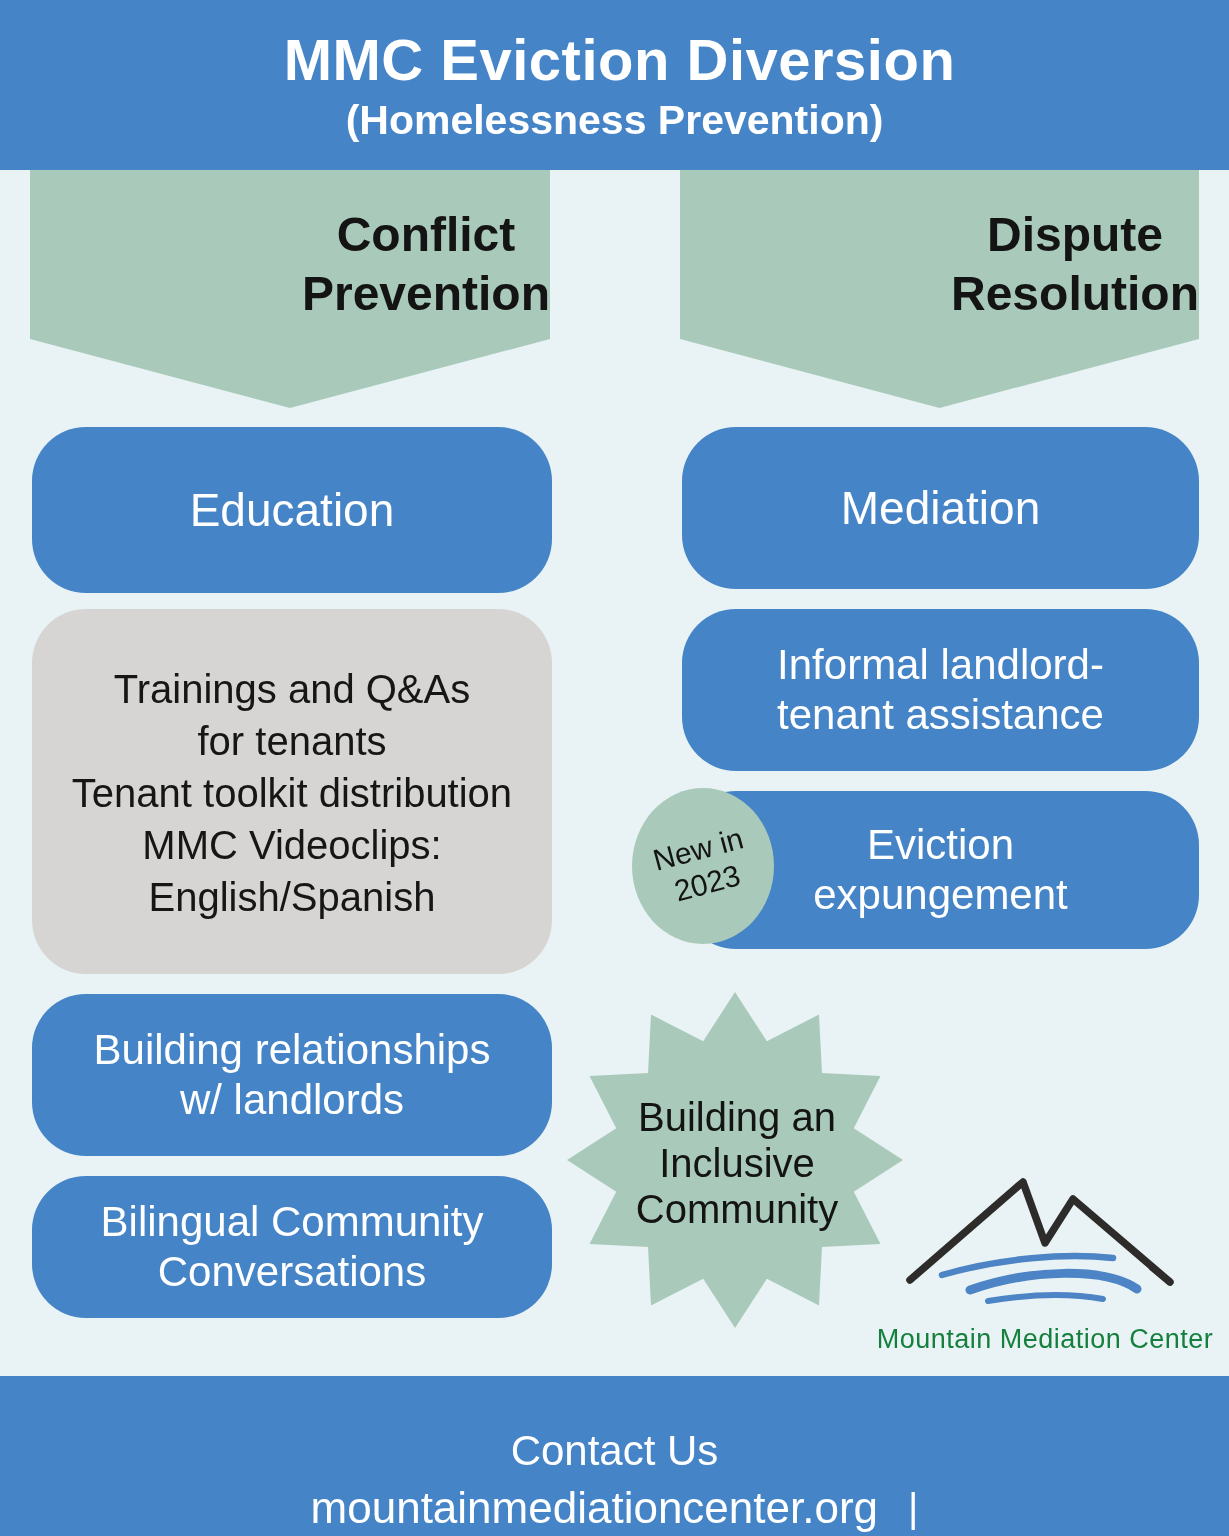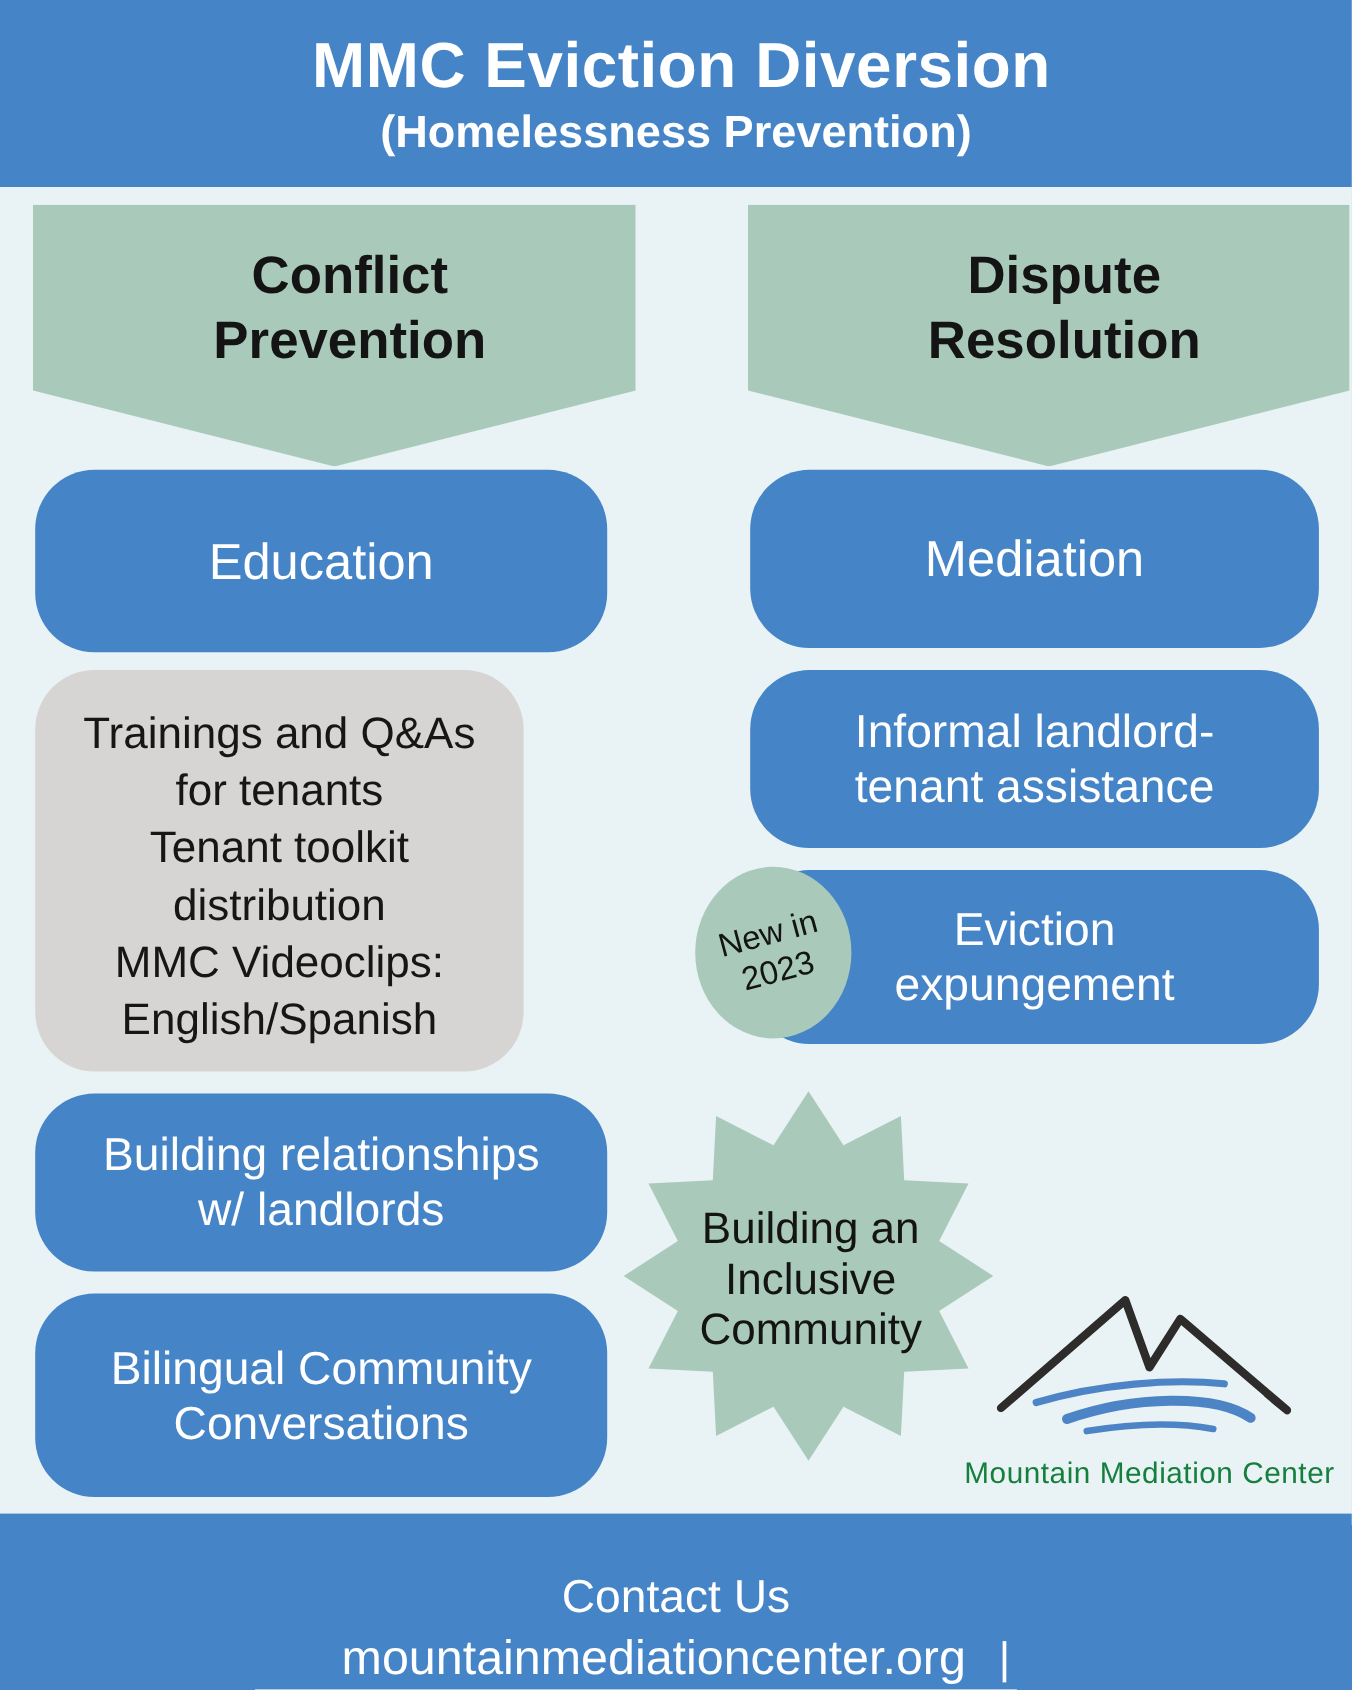--- a/index.html
+++ b/index.html
@@ -12,44 +12,44 @@
   
   .header{
     position:absolute;left:0;top:0;width:1229px;height:170px;
     background:#4584c6;color:#ffffff;text-align:center;
     display:flex;flex-direction:column;justify-content:center;gap:4px;
   }
   .header .title{font-size:58px;font-weight:700;letter-spacing:.5px;padding-left:10px;}
   .header .subtitle{font-size:41px;font-weight:700;}
   
   .banner{
-    position:absolute;top:186px;height:238px;background:#a9caba;
+    position:absolute;top:170px;height:238px;background:#a9caba;
     clip-path:polygon(0 0,100% 0,100% 71%,50% 100%,0 71%);
-    display:flex;justify-content:center;color:#141414;padding-left:28px;
+    display:flex;justify-content:flex-end;color:#141414;
   }
   .banner-left{left:30px;width:520px;}
   .banner-right{left:680px;width:519px;}
   .banner-text{
     margin-top:36px;font-size:48px;font-weight:700;line-height:1.22;
     text-align:center;white-space:pre-line;
   }
   
   .box{
     position:absolute;border-radius:54px;display:flex;align-items:center;
     justify-content:center;text-align:center;
   }
   .box-blue{background:#4584c6;color:#ffffff;}
   .box-gray{background:#d6d5d3;color:#161616;}
   .box-text{white-space:pre-line;line-height:1.18;}
   .edu-box      {left:32px; top:427px; width:520px;height:166px;}
-  .gray-box     {left:32px; top:609px; width:444px;height:365px;
+  .gray-box     {left:32px; top:609px; width:520px;height:365px;
                  flex-direction:column;justify-content:space-between;
-                 padding:32px 20px;box-sizing:border-box;}
+                 padding:54px 20px;box-sizing:border-box;}
   .building-box {left:32px; top:994px; width:520px;height:162px;}
-  .bilingual-box{left:32px; top:1176px;width:520px;height:185px;}
+  .bilingual-box{left:32px; top:1176px;width:520px;height:142px;}
   .mediation-box{left:682px;top:427px; width:517px;height:162px;}
   .informal-box {left:682px;top:609px; width:517px;height:162px;}
   .eviction-box {left:682px;top:791px; width:517px;height:158px;}
   .single-line{font-size:46px;}
   .two-line{font-size:42px;}
   .gray-box .box-text{font-size:40px;line-height:1.3;}
   
   .badge{
     position:absolute;left:632px;top:788px;width:142px;height:156px;
     background:#a9caba;border-radius:50%;

